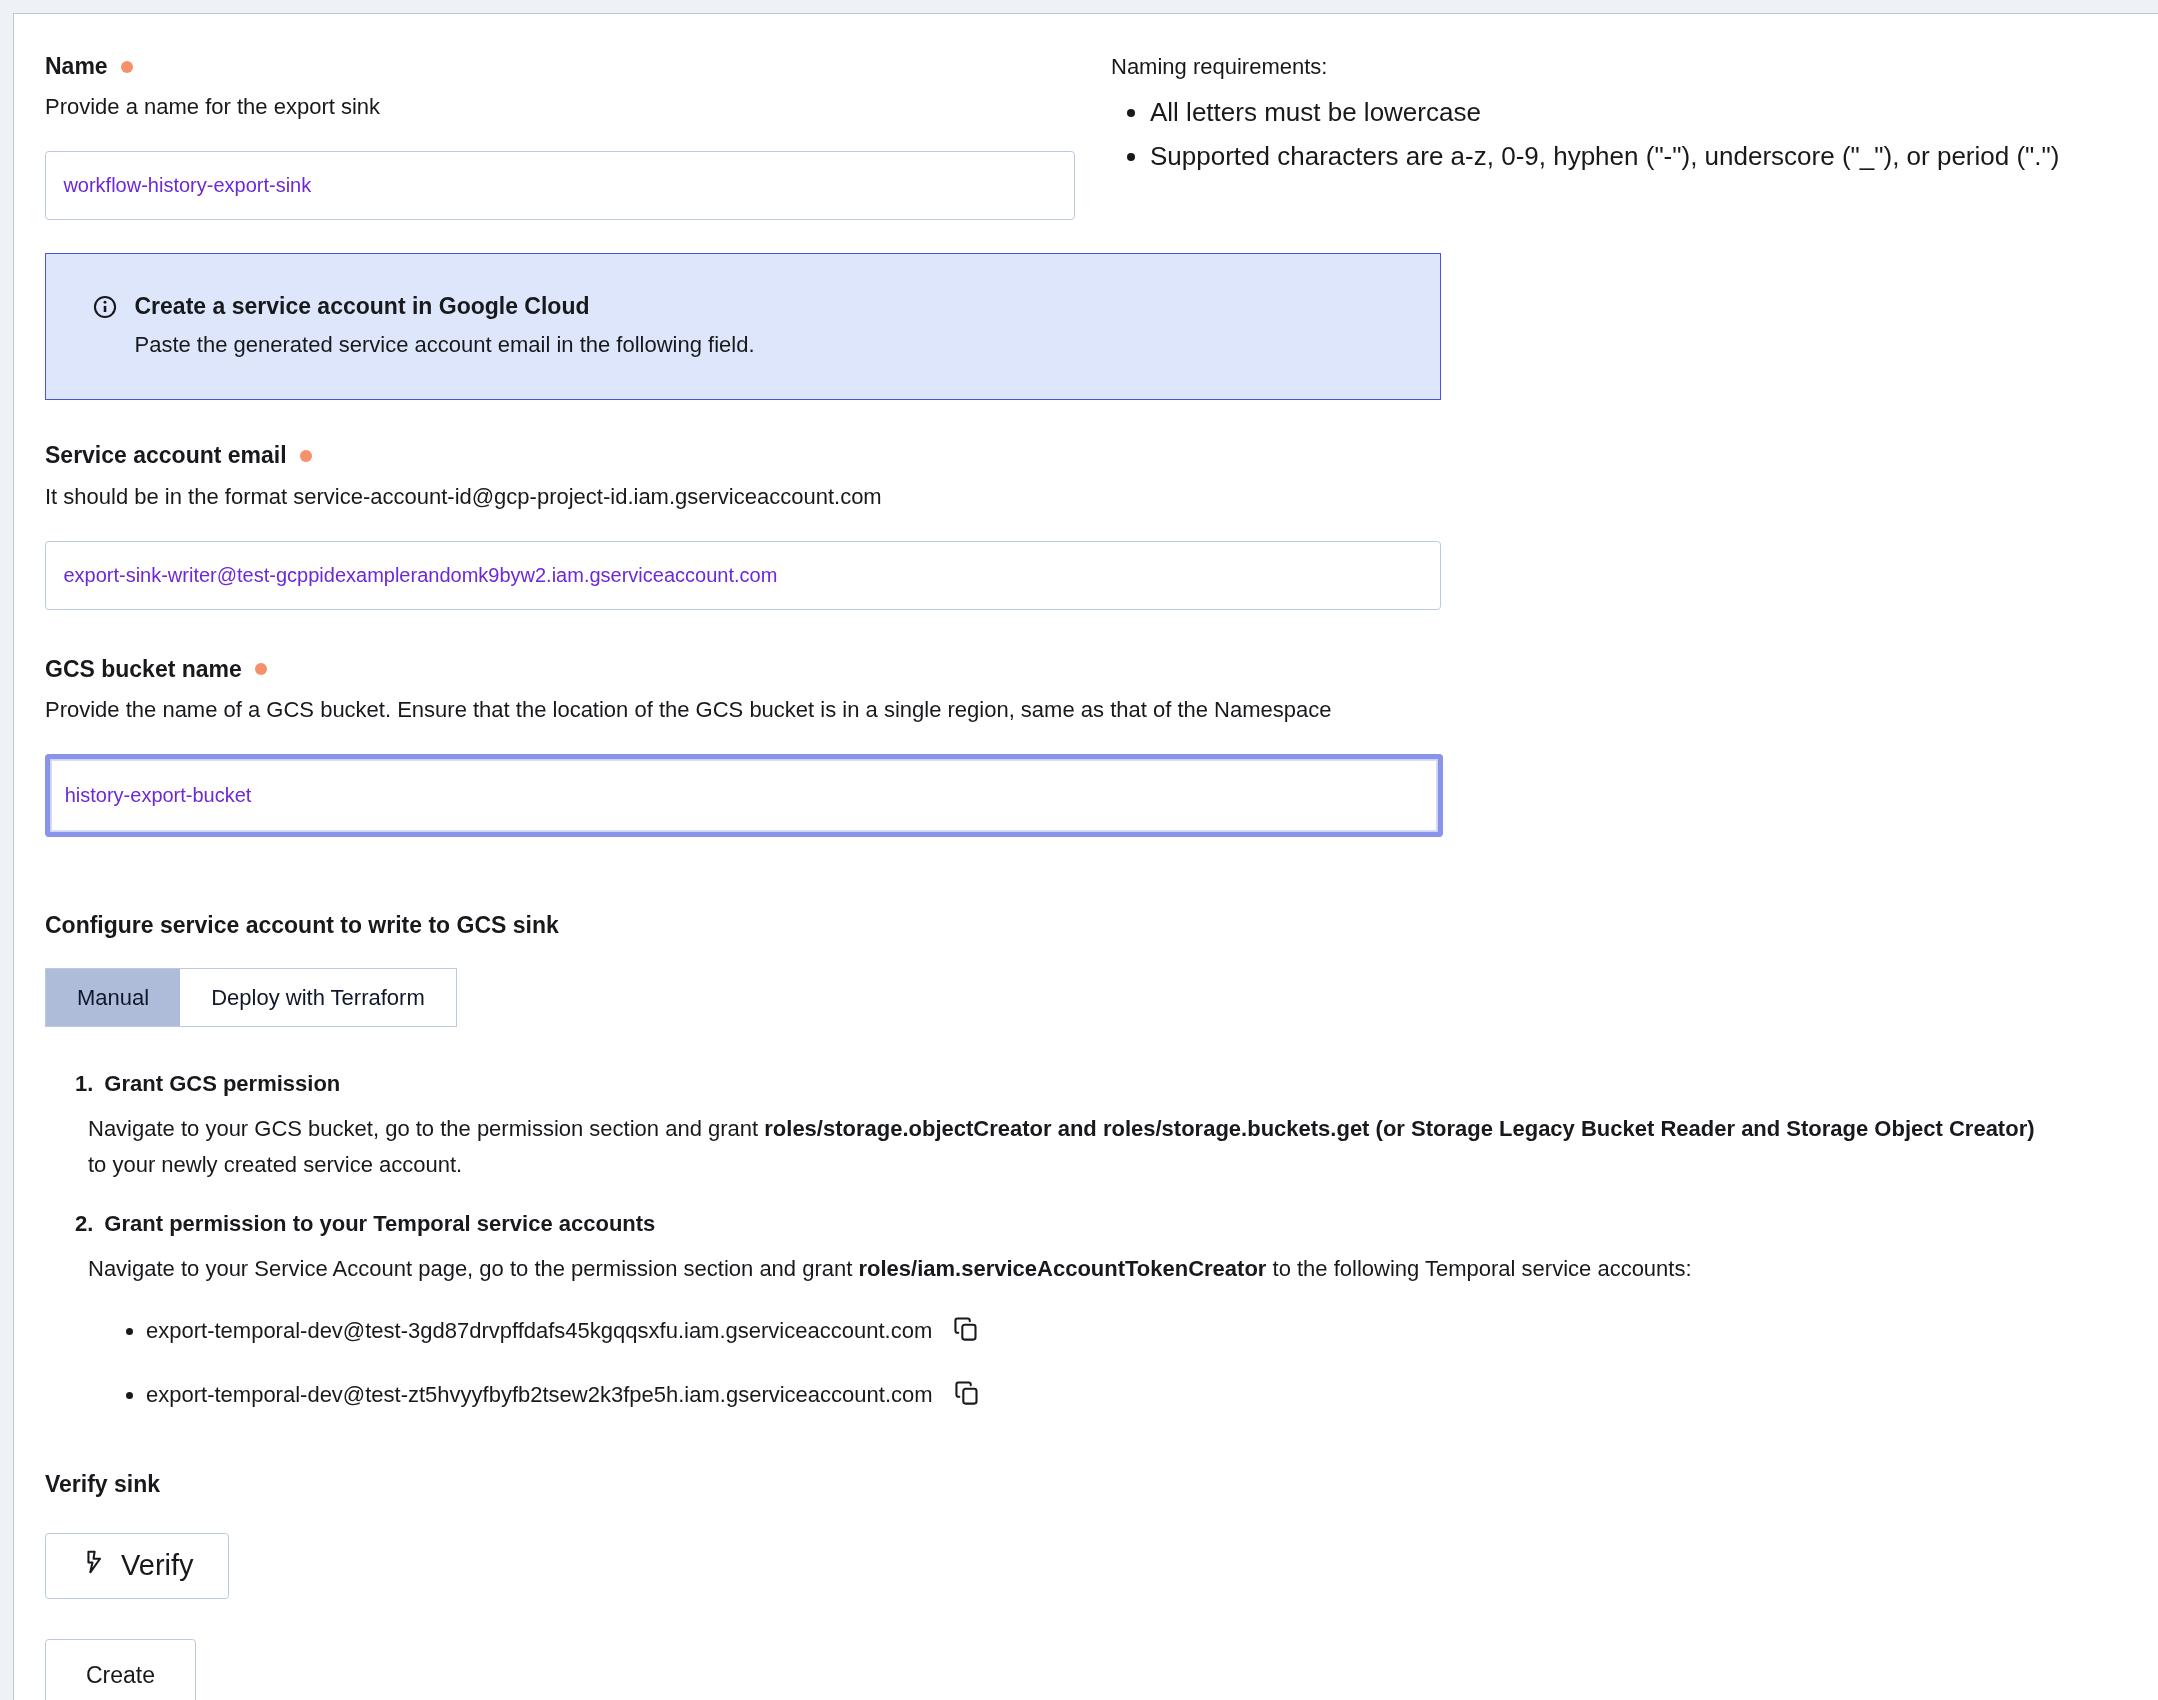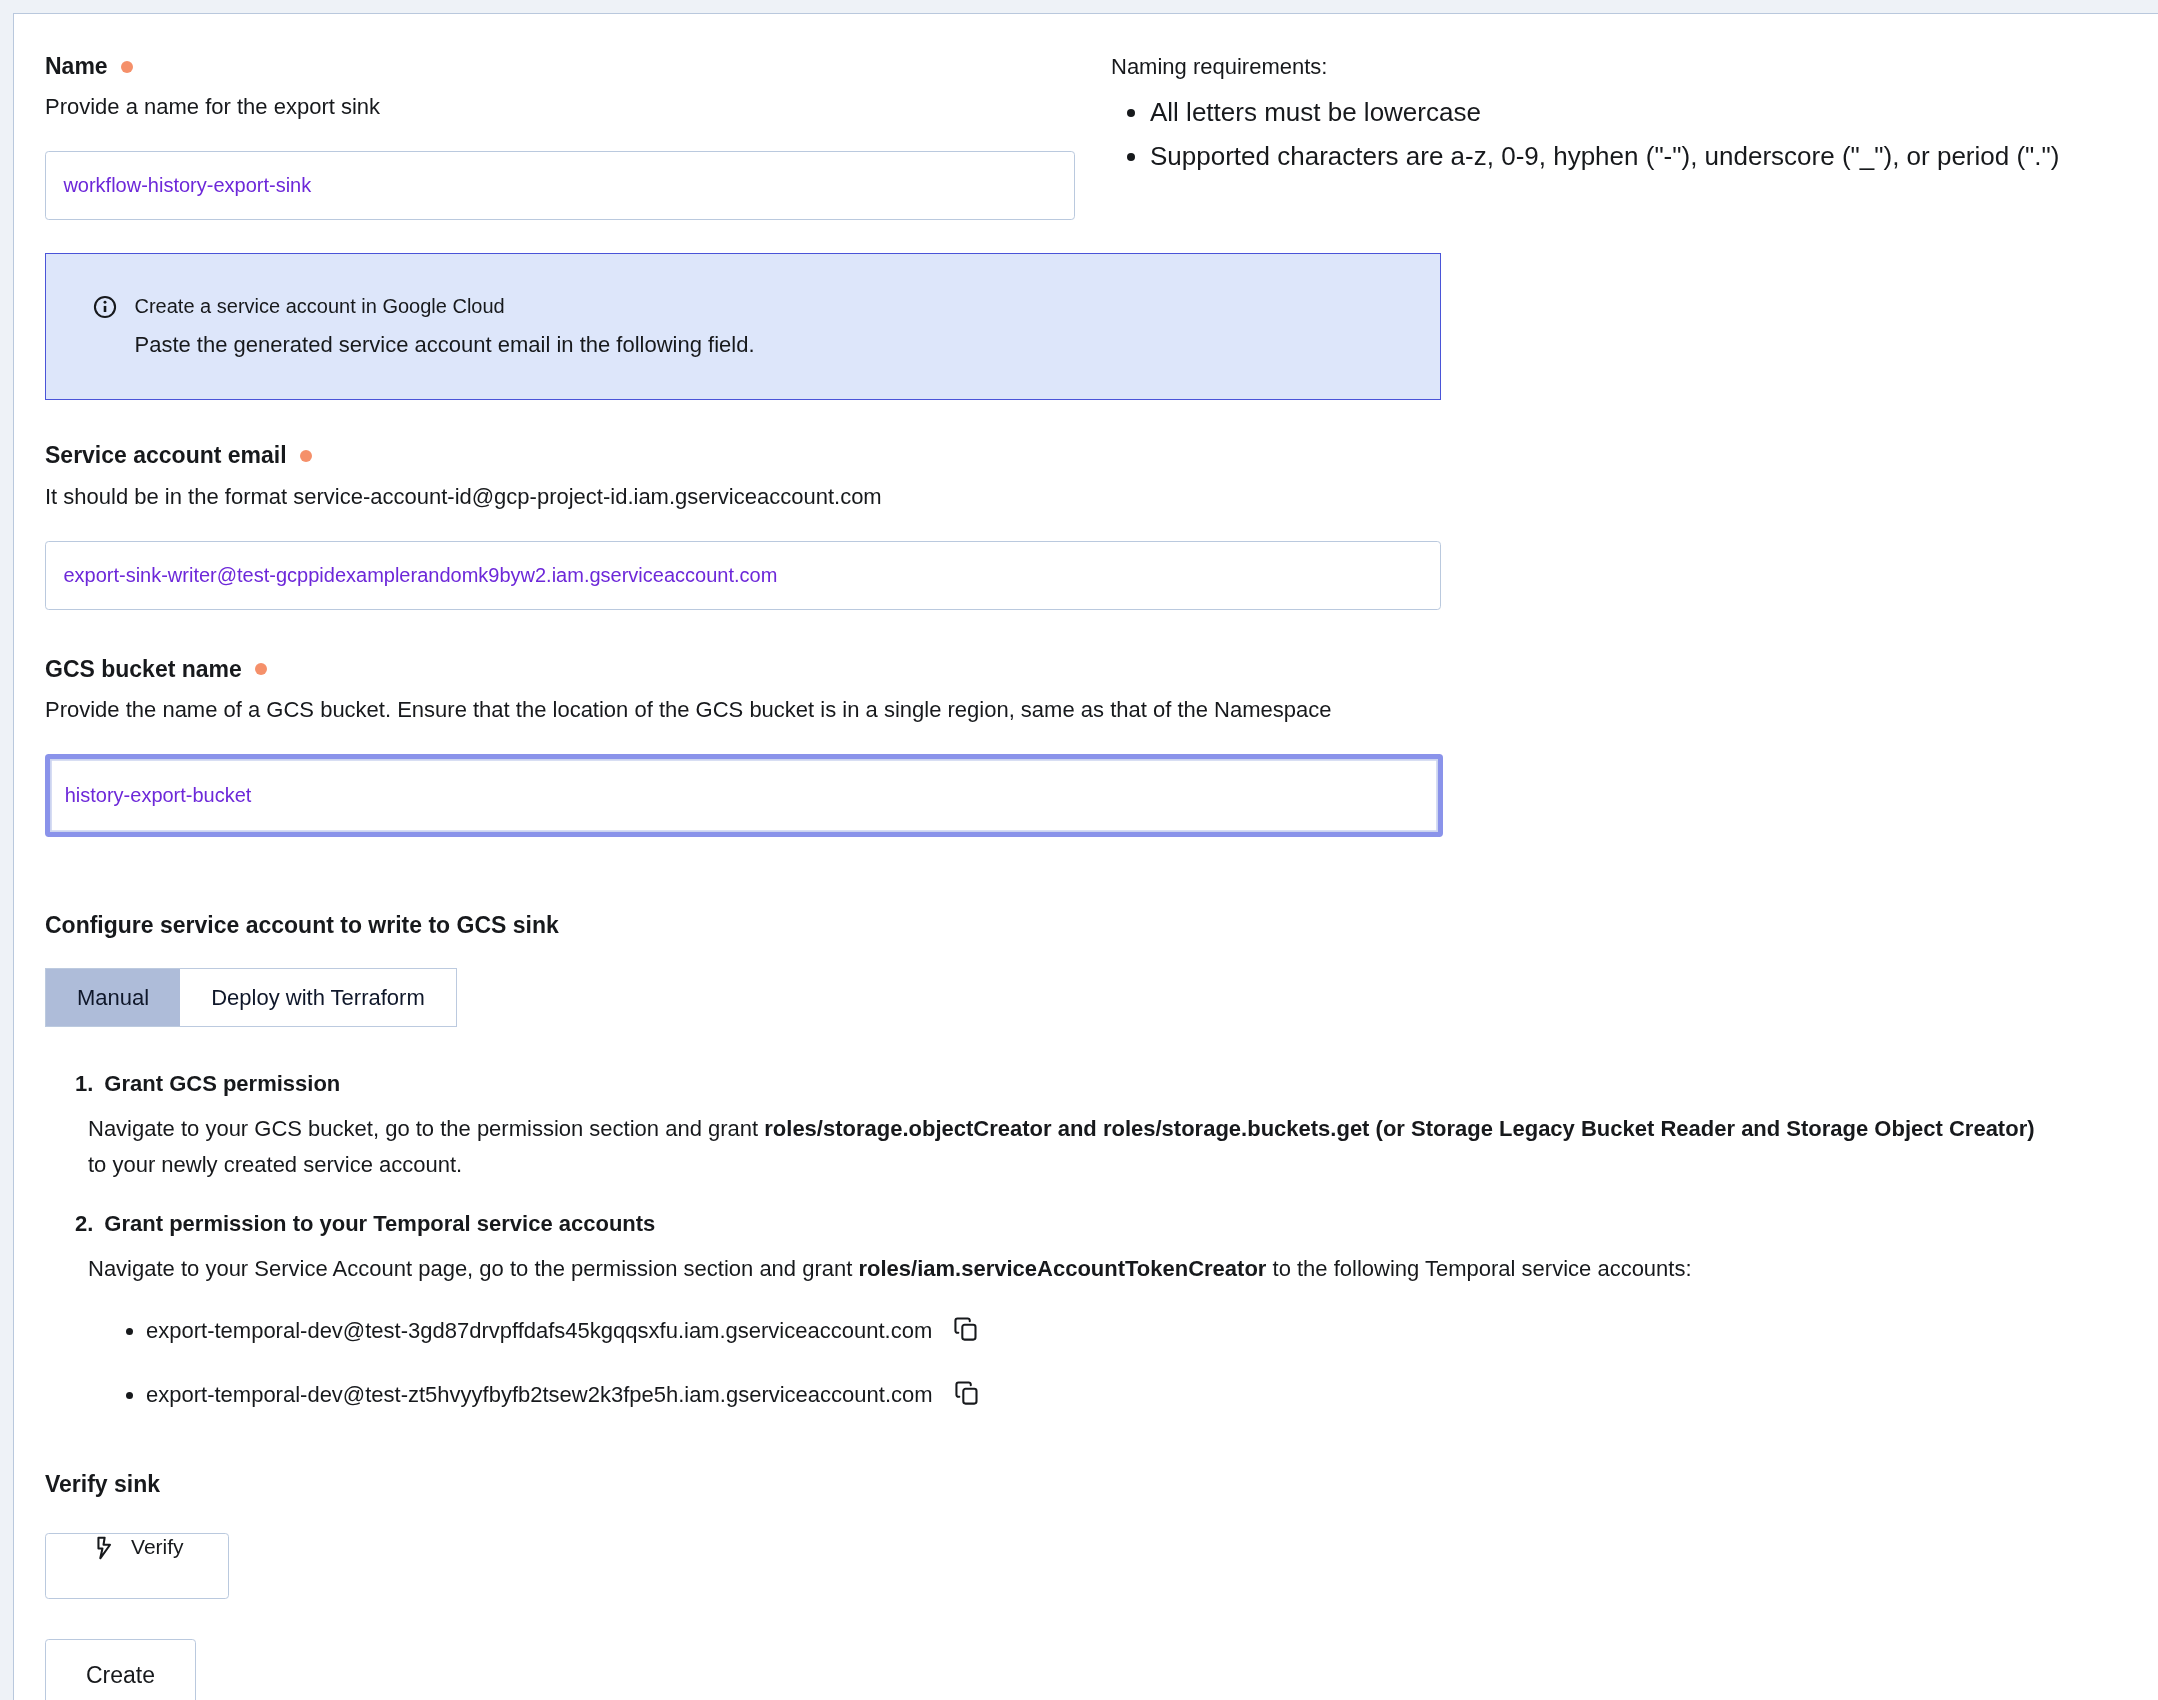--- a/index.html
+++ b/index.html
@@ -51,21 +51,21 @@
   .nr-list { margin: 14.7px 0 0 0; padding-left: 39px; }
   .nr-list li { font-size: 26px; line-height: 31px; margin-bottom: 13.8px; }
 
   .info-box {
     margin-top: 33px; width: 1396px; box-sizing: border-box;
     background: #dde6fa; border: 1.8px solid #4a54d8;
     padding: 37px 37px 39px 46px;
     display: flex; align-items: flex-start; gap: 16.5px;
   }
   .info-icon { flex: none; margin-top: 2.8px; }
-  .info-title { font-size: 20px; font-weight: 400; line-height: 31px; }
+  .info-title { font-size: 23px; font-weight: 700; line-height: 31px; }
   .info-desc { font-size: 22px; margin-top: 7.3px; line-height: 31px; }
 
   .section { margin-top: 40px; }
   .section-sm-gap { margin-top: 44px; }
 
   .config-title { font-size: 23px; font-weight: 700; margin-top: 73px; line-height: 31px; }
 
   .tabs { display: inline-flex; border: 1.8px solid #bccadf; margin-top: 27.5px; background: #fff; }
   .tab {
     height: 57px; display: flex; align-items: center;
@@ -90,22 +90,22 @@
   .copy-btn {
     background: none; border: none; padding: 0; cursor: pointer;
     display: inline-flex; align-items: center; vertical-align: middle;
   }
 
   .verify-title { font-size: 23px; font-weight: 700; margin-top: 59px; line-height: 31px; }
   .verify-desc { font-size: 22px; margin-top: 9.2px; line-height: 31px; }
   .verify-btn {
     margin-top: 33px; width: 184px; height: 66px;
     border: 1.8px solid #bac9de; border-radius: 3.7px; background: #fff;
-    display: flex; justify-content: center; gap: 14.7px;
-    font-size: 21px; font-family: "Liberation Sans", sans-serif; color: #17191c;
+    display: flex; align-items: center; justify-content: center; gap: 14.7px;
+    font-size: 29px; font-family: "Liberation Sans", sans-serif; color: #17191c;
     cursor: pointer;
   }
 
   .actions { margin-top: 40px; display: flex; align-items: center; gap: 61px; }
   .create-btn {
     width: 151px; height: 73px;
     border: 1.8px solid #bac9de; border-radius: 3.7px; background: #fff;
     font-size: 23px; font-family: "Liberation Sans", sans-serif; color: #17191c;
     display: flex; align-items: center; justify-content: center;
     cursor: pointer;

